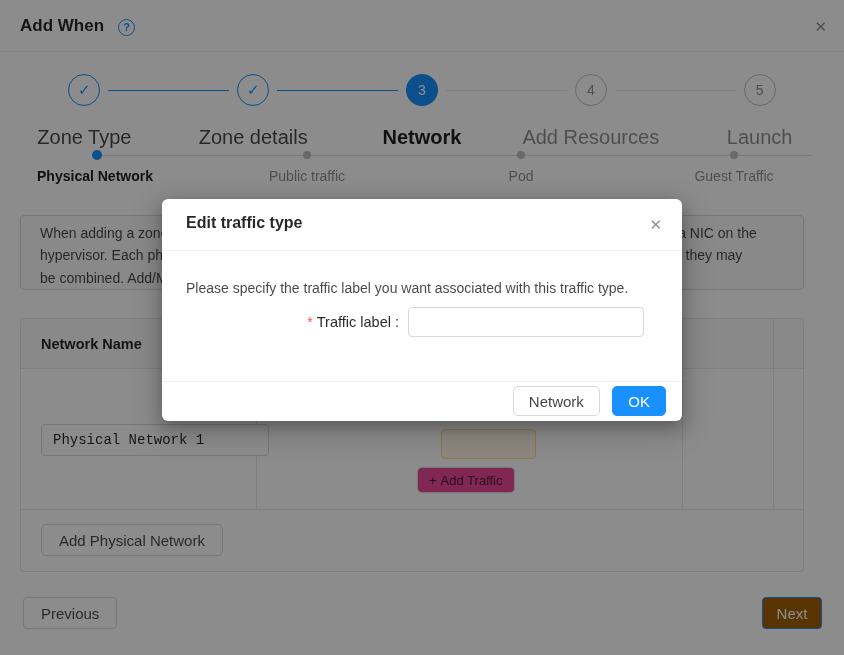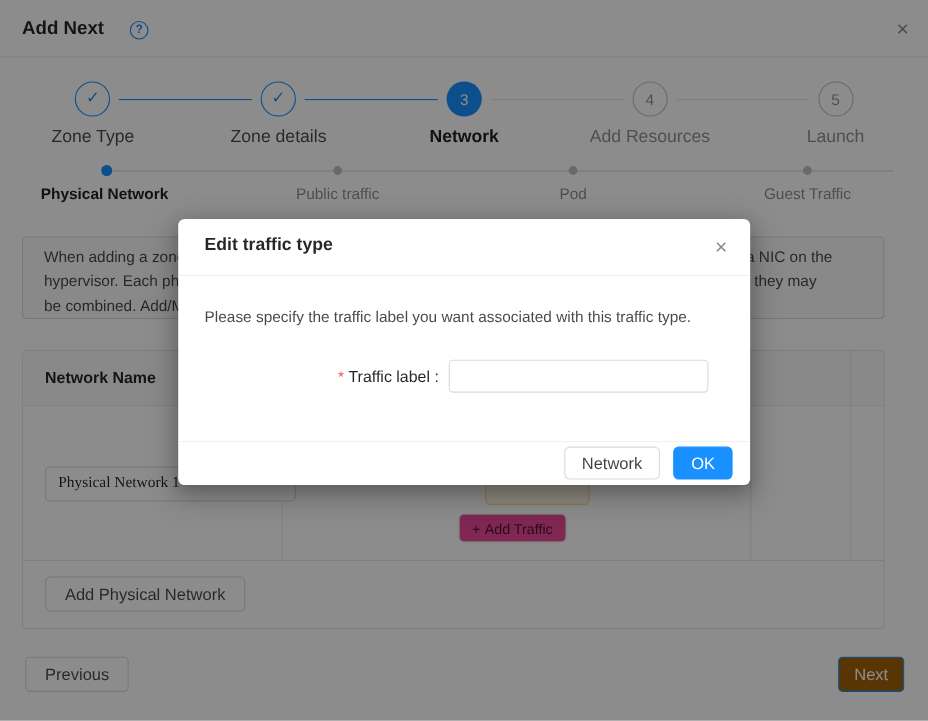--- a/index.html
+++ b/index.html
@@ -23,21 +23,21 @@
                color:rgba(0,0,0,0.45); cursor:pointer; }
 
   
   .steps { position:absolute; left:0; top:74px; width:844px; height:62px; display:flex; }
   .step { flex:1; position:relative; text-align:center; }
   .step-circle { width:32px; height:32px; margin:0 auto; border-radius:50%;
                  font-size:14px; line-height:30px; text-align:center; }
   .step.finish .step-circle { border:1.5px solid #1890ff; color:#1890ff; font-size:15px; background:transparent; }
   .step.process .step-circle { background:#1890ff; color:#fff; line-height:32px; }
   .step.wait .step-circle { border:1.5px solid rgba(0,0,0,0.25); color:rgba(0,0,0,0.45); line-height:30px; }
-  .step-label { margin-top:10px; font-size:16px; }
+  .step-label { margin-top:20px; font-size:20px; }
   .step.finish .step-label { color:rgba(0,0,0,0.72); }
   .step.process .step-label { color:rgba(0,0,0,0.88); font-weight:700; }
   .step.wait .step-label { color:rgba(0,0,0,0.45); }
   .step:not(:last-child)::after { content:""; position:absolute; top:16px;
       left:calc(50% + 24px); width:calc(100% - 48px); height:1px; background:#e8e8e8; }
   .step.finish:not(:last-child)::after { background:#1890ff; }
 
   
   .substeps { position:absolute; left:0; top:148px; width:844px; height:44px; }
   .subline { position:absolute; left:97px; right:32px; top:7px; height:1px; background:#d9d9d9; }
@@ -63,21 +63,21 @@
   .thead { position:absolute; left:0; top:0; right:0; height:50px; background:#fafafa;
            border-bottom:1px solid #e8e8e8; border-radius:4px 4px 0 0;
            font-size:14.5px; font-weight:700; color:rgba(0,0,0,0.85);
            line-height:50px; padding-left:20px; }
   .vdiv { position:absolute; top:0; width:1px; height:190px; background:#e8e8e8; }
   .vdiv.v1{ left:235px; } .vdiv.v2{ left:661px; } .vdiv.v3{ left:752px; }
   .row-sep { position:absolute; left:0; right:0; top:190px; height:1px; background:#e8e8e8; }
   .net-input { position:absolute; left:20px; top:105px; width:228px; height:32px;
                border:1px solid #d9d9d9; border-radius:4px; padding:0 11px;
                font-size:14px; color:rgba(0,0,0,0.85); background:#fff; outline:none;
-               font-family:Liberation Serif, serif; }
+               font-family:Liberation Mono, monospace; }
   .traffic-tag { position:absolute; left:420px; top:110px; width:95px; height:30px;
                  background:#fff7e6; border:1px solid #ffd591; border-radius:4px; }
   .chip { position:absolute; left:396px; top:148px; height:26px; padding:0 11px;
           background:#ec4899; border:1px solid #d9d9d9; border-radius:5px;
           font-size:13px; color:rgba(0,0,0,0.7); font-family:inherit; cursor:pointer; }
   .chip .plus { margin-right:4px; }
   .add-net { position:absolute; left:20px; top:205px; height:32px; padding:0 17px;
              background:#fff; border:1px solid #d9d9d9; border-radius:5px;
              font-size:15px; color:rgba(0,0,0,0.72); font-family:inherit; cursor:pointer;text-align:right; }
 
@@ -94,21 +94,21 @@
   .modal { position:absolute; left:162px; top:199px; width:520px; z-index:20;
            background:#fff; border-radius:6px;
            box-shadow:0 6px 16px rgba(0,0,0,0.25), 0 9px 28px 8px rgba(0,0,0,0.12); }
   .m-hdr { position:relative; height:52px; border-bottom:1px solid #f0f0f0;
            padding:15px 24px; border-radius:6px 6px 0 0; }
   .m-title { font-size:16px; font-weight:700; color:rgba(0,0,0,0.85); }
   .m-close { position:absolute; right:20px; top:17px; font-size:15px;
              color:rgba(0,0,0,0.45); cursor:pointer; }
   .m-body { padding:26px 24px 44px; }
   .m-text { font-size:14px; line-height:22px; color:rgba(0,0,0,0.72); max-width:458px; }
-  .form-row { margin-top:28px; display:flex; align-items:center; }
+  .form-row { margin-top:8px; display:flex; align-items:center; }
   .f-label { width:213px; text-align:right; font-size:14.5px; color:rgba(0,0,0,0.85);
              white-space:nowrap; }
   .req { color:#ff4d4f; margin-right:4px; font-size:14px; }
   .f-input { flex:0 0 236px; margin-left:9px; height:30px; border:1px solid #d9d9d9;
              border-radius:4px; padding:0 11px; font-size:14px; outline:none;
              font-family:inherit; }
   .m-ftr { border-top:1px solid #f0f0f0; padding:4px 16px 5px; text-align:right;
            border-radius:0 0 6px 6px; }
   .btn-cancel { height:30px; padding:0 15px; background:#fff; border:1px solid #d9d9d9;
                 border-radius:5px; font-size:15px; color:rgba(0,0,0,0.75);
@@ -116,21 +116,21 @@
   .btn-ok { height:30px; padding:0 15px; margin-left:8px; background:#1890ff;
             border:1px solid #1890ff; border-radius:5px; font-size:15px; color:#fff;
             font-family:inherit; cursor:pointer; }
 </style>
 </head>
 <body>
 
 <div class="app">
 
   <div class="hdr">
-    <span class="hdr-title">Add Next</span>
+    <span class="hdr-title">Add When</span>
     <span class="help-icon">?</span>
     <span class="hdr-close">✕</span>
   </div>
 
   <div class="steps">
     <div class="step finish">
       <div class="step-circle">✓</div>
       <div class="step-label">Zone Type</div>
     </div>
     <div class="step finish">

